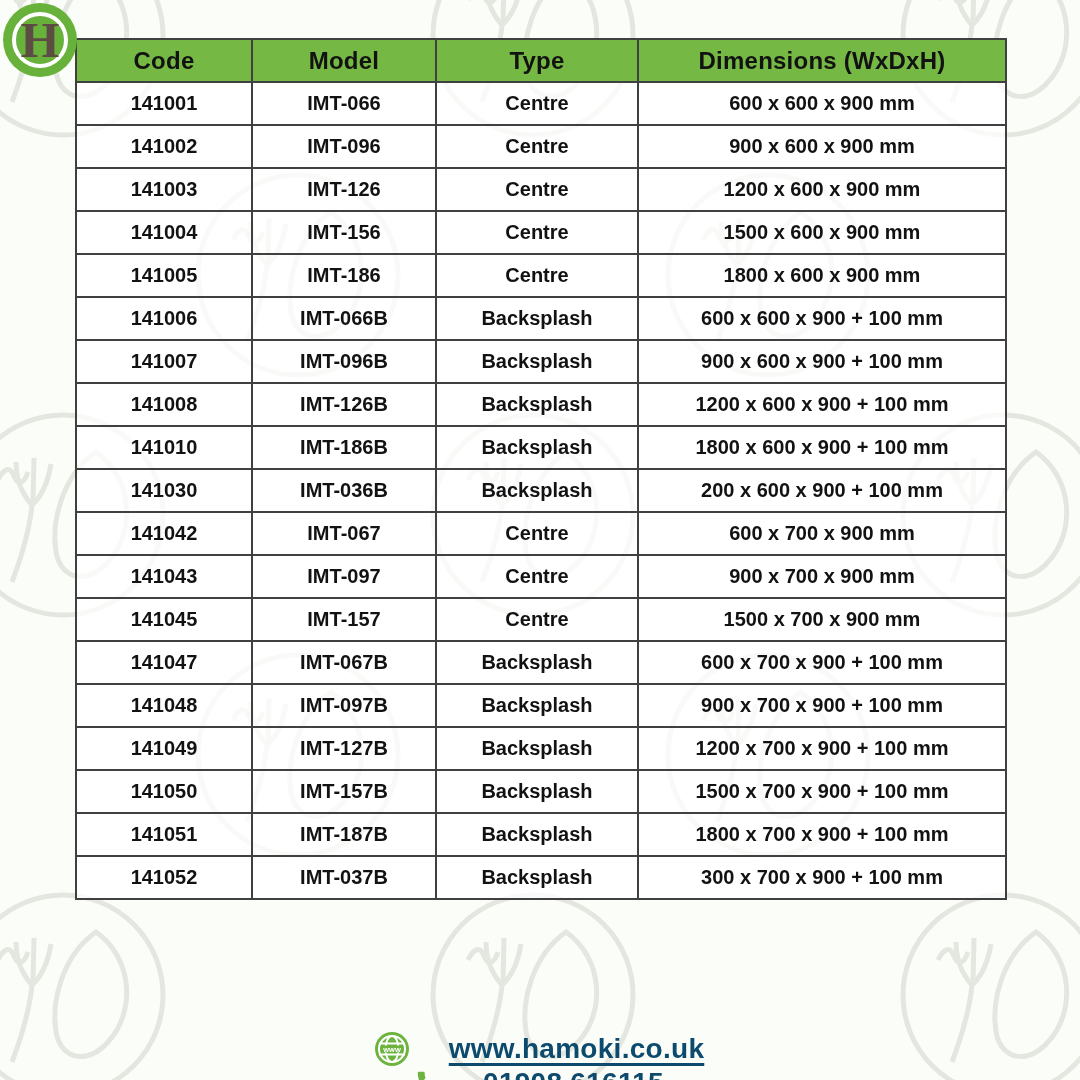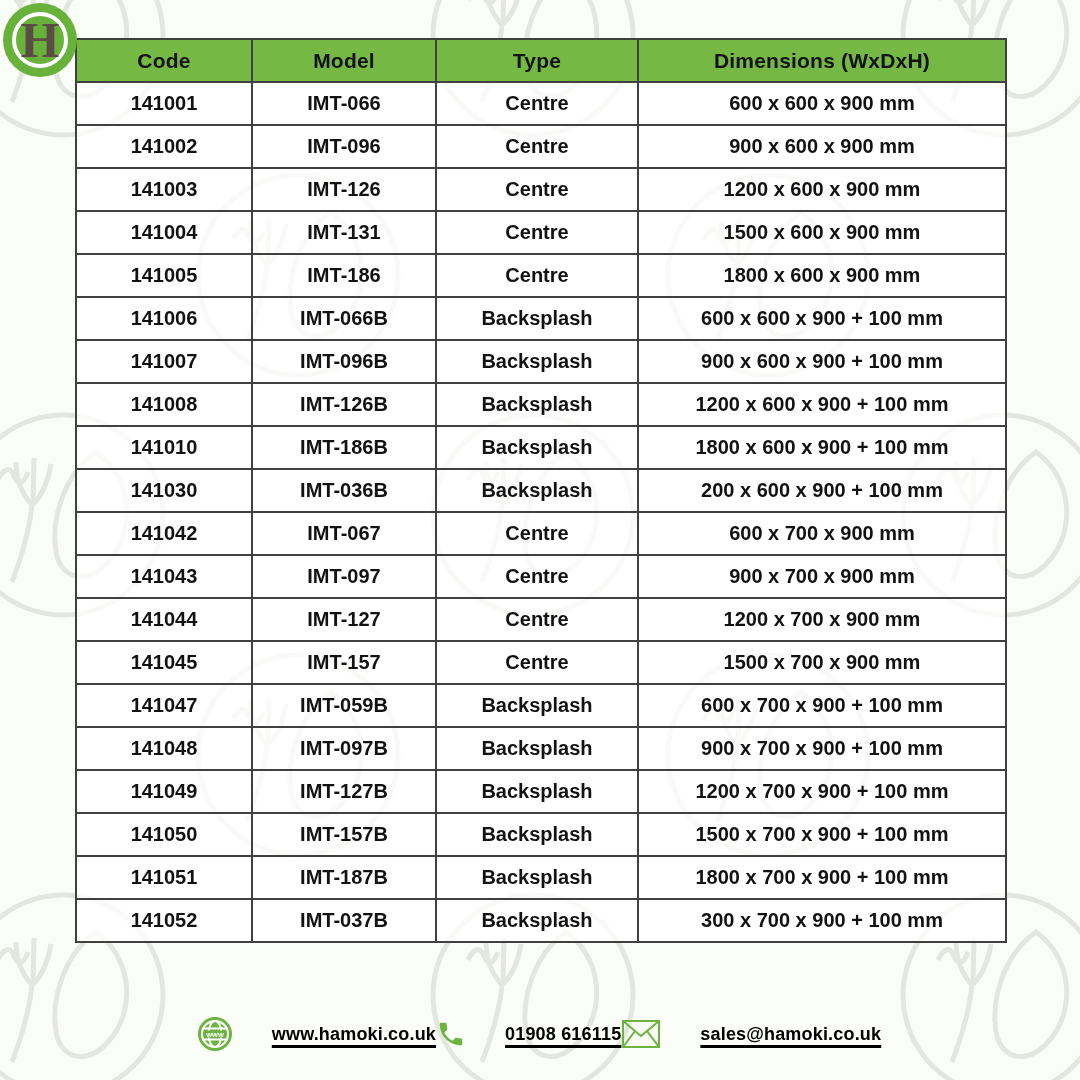--- a/index.html
+++ b/index.html
@@ -39,36 +39,37 @@
   table.spec col.c2{width:184px;}
   table.spec col.c3{width:202px;}
   table.spec col.c4{width:368px;}
   table.spec th, table.spec td{
     border:2px solid #404040;
     text-align:center;vertical-align:middle;
     color:#121212;font-weight:700;
     padding:0;
   }
   table.spec thead th{
-    height:41px;font-size:21px;letter-spacing:.01em;
+    height:41px;font-size:24px;letter-spacing:.01em;
   }
   table.spec tbody td{
     height:41px;font-size:20px;
     background:rgba(255,255,255,0.78);
   }
 
   
   .footer{
-    position:absolute;left:28px;right:30px;bottom:24px;height:44px;
-    display:flex;align-items:center;justify-content:center;
+    position:absolute;left:28px;right:30px;bottom:5px;height:44px;
+    display:flex;align-items:center;justify-content:space-between;
     z-index:2;
+    flex-direction:column;
   }
   .contact{display:flex;align-items:center;gap:10px;}
   .contact a{
-    color:#000000;font-weight:700;font-size:18px;
+    color:#0c4a6e;font-weight:700;font-size:28px;
     text-decoration:underline;
     text-decoration-thickness:2.5px;
     text-underline-offset:5px;
     letter-spacing:.01em;
     margin-left:29px;
   }
   .contact svg{display:block;}
 </style>
 </head>
 <body>
@@ -128,21 +129,21 @@
           <td>900 x 600 x 900 mm</td>
         </tr>
         <tr>
           <td>141003</td>
           <td>IMT-126</td>
           <td>Centre</td>
           <td>1200 x 600 x 900 mm</td>
         </tr>
         <tr>
           <td>141004</td>
-          <td>IMT-131</td>
+          <td>IMT-156</td>
           <td>Centre</td>
           <td>1500 x 600 x 900 mm</td>
         </tr>
         <tr>
           <td>141005</td>
           <td>IMT-186</td>
           <td>Centre</td>
           <td>1800 x 600 x 900 mm</td>
         </tr>
         <tr>
@@ -181,34 +182,28 @@
           <td>Centre</td>
           <td>600 x 700 x 900 mm</td>
         </tr>
         <tr>
           <td>141043</td>
           <td>IMT-097</td>
           <td>Centre</td>
           <td>900 x 700 x 900 mm</td>
         </tr>
         <tr>
-          <td>141044</td>
-          <td>IMT-127</td>
-          <td>Centre</td>
-          <td>1200 x 700 x 900 mm</td>
-        </tr>
-        <tr>
           <td>141045</td>
           <td>IMT-157</td>
           <td>Centre</td>
           <td>1500 x 700 x 900 mm</td>
         </tr>
         <tr>
           <td>141047</td>
-          <td>IMT-059B</td>
+          <td>IMT-067B</td>
           <td>Backsplash</td>
           <td>600 x 700 x 900 + 100 mm</td>
         </tr>
         <tr>
           <td>141048</td>
           <td>IMT-097B</td>
           <td>Backsplash</td>
           <td>900 x 700 x 900 + 100 mm</td>
         </tr>
         <tr>

